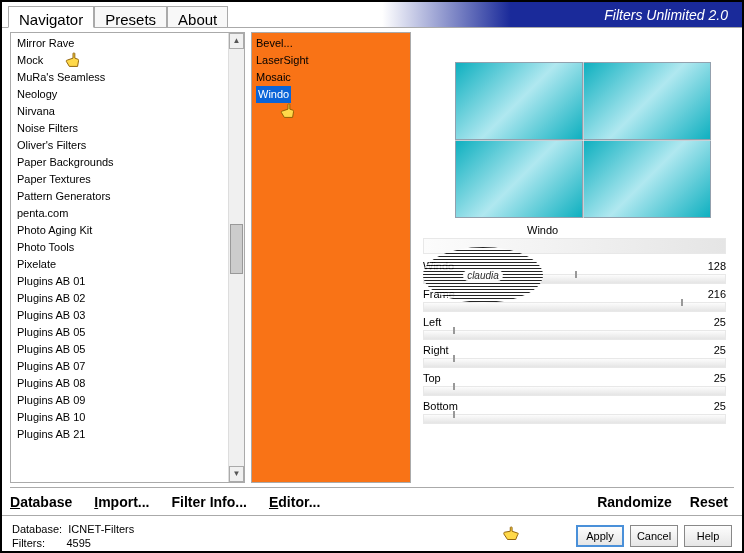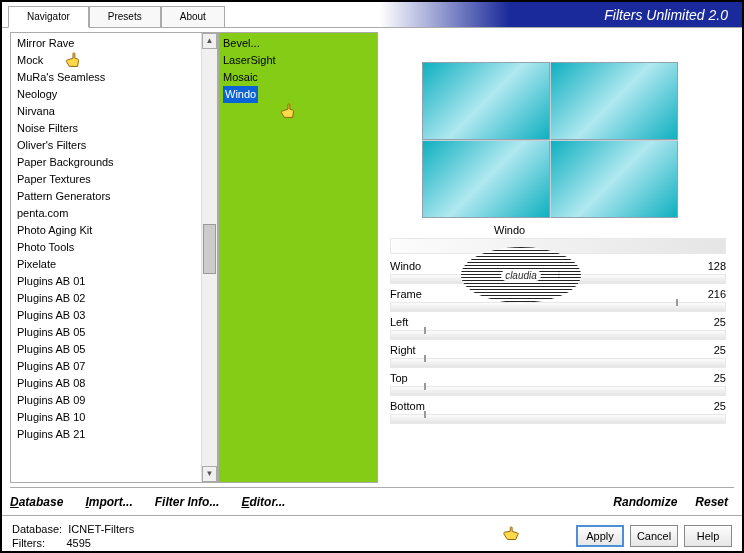--- a/index.html
+++ b/index.html
@@ -1,56 +1,56 @@
 <!DOCTYPE html>
 <html><head>
 <meta charset="utf-8">
 <style>
 * { box-sizing: border-box; margin: 0; padding: 0; font-family: Arial, sans-serif; }
 body { background: #fff; width: 744px; height: 553px; border: 2px solid #000; overflow: hidden; position: relative; }
 
 .topbar { height: 26px; display: flex; align-items: stretch; border-bottom: 1px solid #aaa; position: relative; }
 .tabs { display: flex; margin-left: 6px; margin-top: 4px; }
-.tab { font-size: 10px; padding: 4px 18px; border: 1px solid #aaa; border-bottom: none; background: #f8f8f8; margin-right: 0; }
+.tab { font-size: 15px; padding: 4px 10px; border: 1px solid #aaa; border-bottom: none; background: #f8f8f8; margin-right: 0; }
 .tab.active { background: #fff; position: relative; z-index: 2; border-bottom: 1px solid #fff; margin-bottom: -1px; }
 .titlebar { flex: 1; background: linear-gradient(90deg, #fff 0%, #fff 30%, #1a2a9a 55%, #1a2a9a 100%); display: flex; align-items: center; justify-content: flex-end; padding-right: 14px; font-style: italic; font-weight: normal; font-size: 14px; color: #fff; }
 
 .main { display: flex; height: 455px; padding: 4px 8px 0 8px; }
-.col1 { width: 208px; border: 1px solid #aaa; display: flex; flex-direction: column; background: #fff; position: relative; }
+.col1 { width: 235px; border: 1px solid #aaa; display: flex; flex-direction: column; background: #fff; position: relative; }
 .col1 .list { flex: 1; overflow: hidden; font-size: 11px; padding: 2px 0 2px 4px; line-height: 17px; }
 .col1 .scroll { width: 16px; background: #f0f0f0; position: absolute; right: 0; top: 0; bottom: 0; border-left: 1px solid #ddd; }
 .scroll .arrow { height: 16px; background: #f0f0f0; border: 1px solid #aaa; font-size: 8px; text-align: center; line-height: 14px; color: #555; }
 .scroll .track { position: absolute; top: 16px; bottom: 16px; left: 0; right: 0; }
 .scroll .thumb { position: absolute; left: 1px; right: 1px; top: 175px; height: 50px; background: #ccc; border: 1px solid #999; }
 .scroll .arrow.down { position: absolute; bottom: 0; left: 0; right: 0; }
 
-.col2 { width: 160px; border: 1px solid #aaa; margin-left: 0; font-size: 11px; padding: 2px 4px; line-height: 17px; background: #84cc16; }
+.col2 { width: 160px; border: 1px solid #aaa; margin-left: 6px; font-size: 11px; padding: 2px 4px; line-height: 17px; background: #f97316; }
 .col2 .sel { background: #0a64d8; color: #fff; display: inline-block; padding: 0 2px; }
 
 .col3 { flex: 1; margin-left: 8px; display: flex; flex-direction: column; }
 .preview-wrap { padding: 30px 10px 0 36px; }
 .preview { width: 256px; height: 156px; background: #495a6a; position: relative; display: flex; flex-wrap: wrap; }
 .pane { width: 50%; height: 50%; background: linear-gradient(135deg, #0fb0c0, #b0e8f0, #0fb0c0); border: 1px solid #93a0ad; }
 .preview::before { content: ''; position: absolute; left: 50%; top: 0; bottom: 0; width: 1px; background: rgba(255,255,255,.5); }
 .preview::after { content: ''; position: absolute; top: 50%; left: 0; right: 0; height: 1px; background: rgba(255,255,255,.5); }
 
-.watermark { position: absolute; left: 459px; top: 245px; width: 120px; height: 56px; background: repeating-linear-gradient(#000 0, #000 1px, #fff 1px, #fff 3px); border-radius: 50% / 50%; opacity: .85; display: flex; align-items: center; justify-content: center; font-size: 10px; font-style: italic; pointer-events: none; }
+.watermark { position: absolute; left: 421px; top: 245px; width: 120px; height: 56px; background: repeating-linear-gradient(#000 0, #000 1px, #fff 1px, #fff 3px); border-radius: 50% / 50%; opacity: .85; display: flex; align-items: center; justify-content: center; font-size: 10px; font-style: italic; pointer-events: none; }
 .watermark span { background: #fff; padding: 0 4px; border-radius: 6px; }
 
 .filtername { font-size: 11px; padding: 6px 0 2px 108px; }
 .range-title { height: 16px; background: linear-gradient(90deg, #fcfcfc, #e5e5e5); margin: 0 8px 6px 4px; border: 1px solid #e8e8e8; }
 
 .params { padding: 0 8px 0 4px; font-size: 11px; }
 .param { display: flex; justify-content: space-between; height: 28px; align-items: flex-start; position: relative; }
 .param .lbl {}
 .param .val {}
 .param .bar { position: absolute; left: 0; right: 0; top: 14px; height: 10px; background: linear-gradient(180deg,#fcfcfc,#e5e5e5); border: 1px solid #e8e8e8; }
 .param .tick { position: absolute; top: 11px; width: 2px; height: 7px; background: #999; }
 
-.toolbar { height: 28px; display: flex; align-items: center; border-top: 1px solid #aaa; margin: 4px 8px 0 8px; font-size: 12px; font-weight: bold; font-style: italic; }
+.toolbar { height: 28px; display: flex; align-items: center; border-top: 1px solid #aaa; margin: 4px 8px 0 8px; font-size: 14px; font-weight: bold; }
 .toolbar .tb { margin-right: 22px; text-decoration: underline; text-decoration-color: transparent; }
 .toolbar .tb.u:first-letter { text-decoration: underline; }
 .toolbar .spacer { flex: 1; }
 
 .footer { border-top: 1px solid #aaa; padding: 6px 10px; display: flex; align-items: center; font-size: 11px; height: 40px; }
 .footer .left { flex: 1; line-height: 14px; }
 .footer .btn { width: 48px; height: 22px; margin-left: 6px; border: 1px solid #888; background: linear-gradient(#fdfdfd,#e6e6e6); font-size: 11px; }
 .footer .btn.primary { border: 2px solid #4a90d9; }
 
 .hand { position: absolute; width: 22px; height: 22px; pointer-events: none; }

